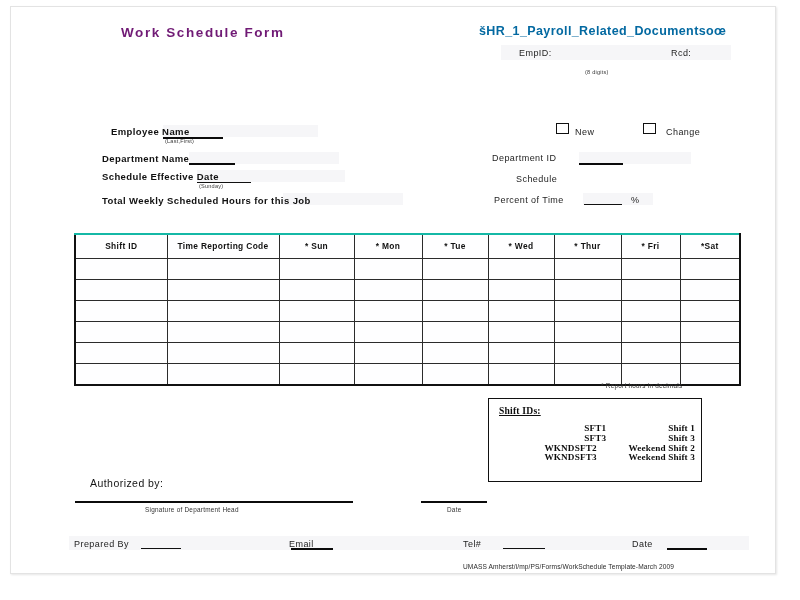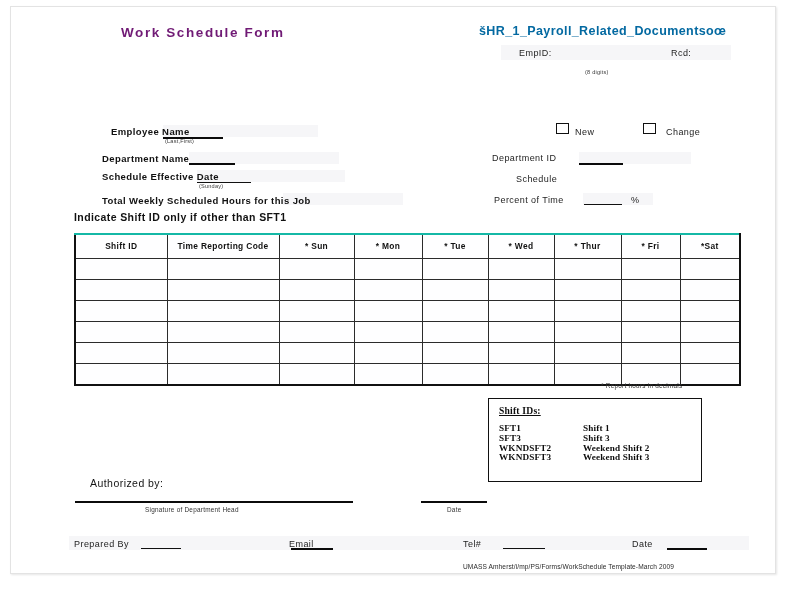--- a/index.html
+++ b/index.html
@@ -155,20 +155,21 @@
     width: 196px;
   }
   #legend .lg-row {
     display: flex;
     font-size: 9.2px;
     font-weight: bold;
     color: #0d0d0d;
     line-height: 9.8px;
     letter-spacing: 0.15px;
     white-space: nowrap;
+    justify-content: flex-end;
   }
   #legend .lg-code { width: 84px; }
 </style>
 </head>
 <body>
 
 <div id="page">
 
   <div class="abs ttl" style="left:110px; top:18px;">Work Schedule Form</div>
 
@@ -212,21 +213,20 @@
   <div class="abs lbl" style="left:481px; top:146px;">Department ID</div>
   <div class="abs lbl" style="left:570px; top:146px; width:40px; height:10px;"></div>
   <div class="abs rule-2" style="left:568px; top:156px; width:44px;"></div>
 
   <div class="abs shade" style="left:572px; top:186px; width:70px; height:12px;"></div>
   <div class="abs lbl" style="left:483px; top:188px;">Percent of Time</div>
   <div class="abs lbl" style="left:574px; top:188px; width:36px; height:10px;"></div>
   <div class="abs rule" style="left:573px; top:197px; width:38px;"></div>
   <div class="abs lbl" style="left:620px; top:188px;">%</div>
 
-  <div class="abs" style="left:63px; top:204px; font-size:10.5px; font-weight:600; color:#111; letter-spacing:0.4px; white-space:nowrap;">Indicate Shift ID only if other than SFT1</div>
 
   <table id="grid">
     <colgroup>
       <col style="width:92px">
         <col style="width:112px">
       <col style="width:75px">
         <col style="width:68px">
         <col style="width:66px">
       <col style="width:66px">
         <col style="width:67px">

